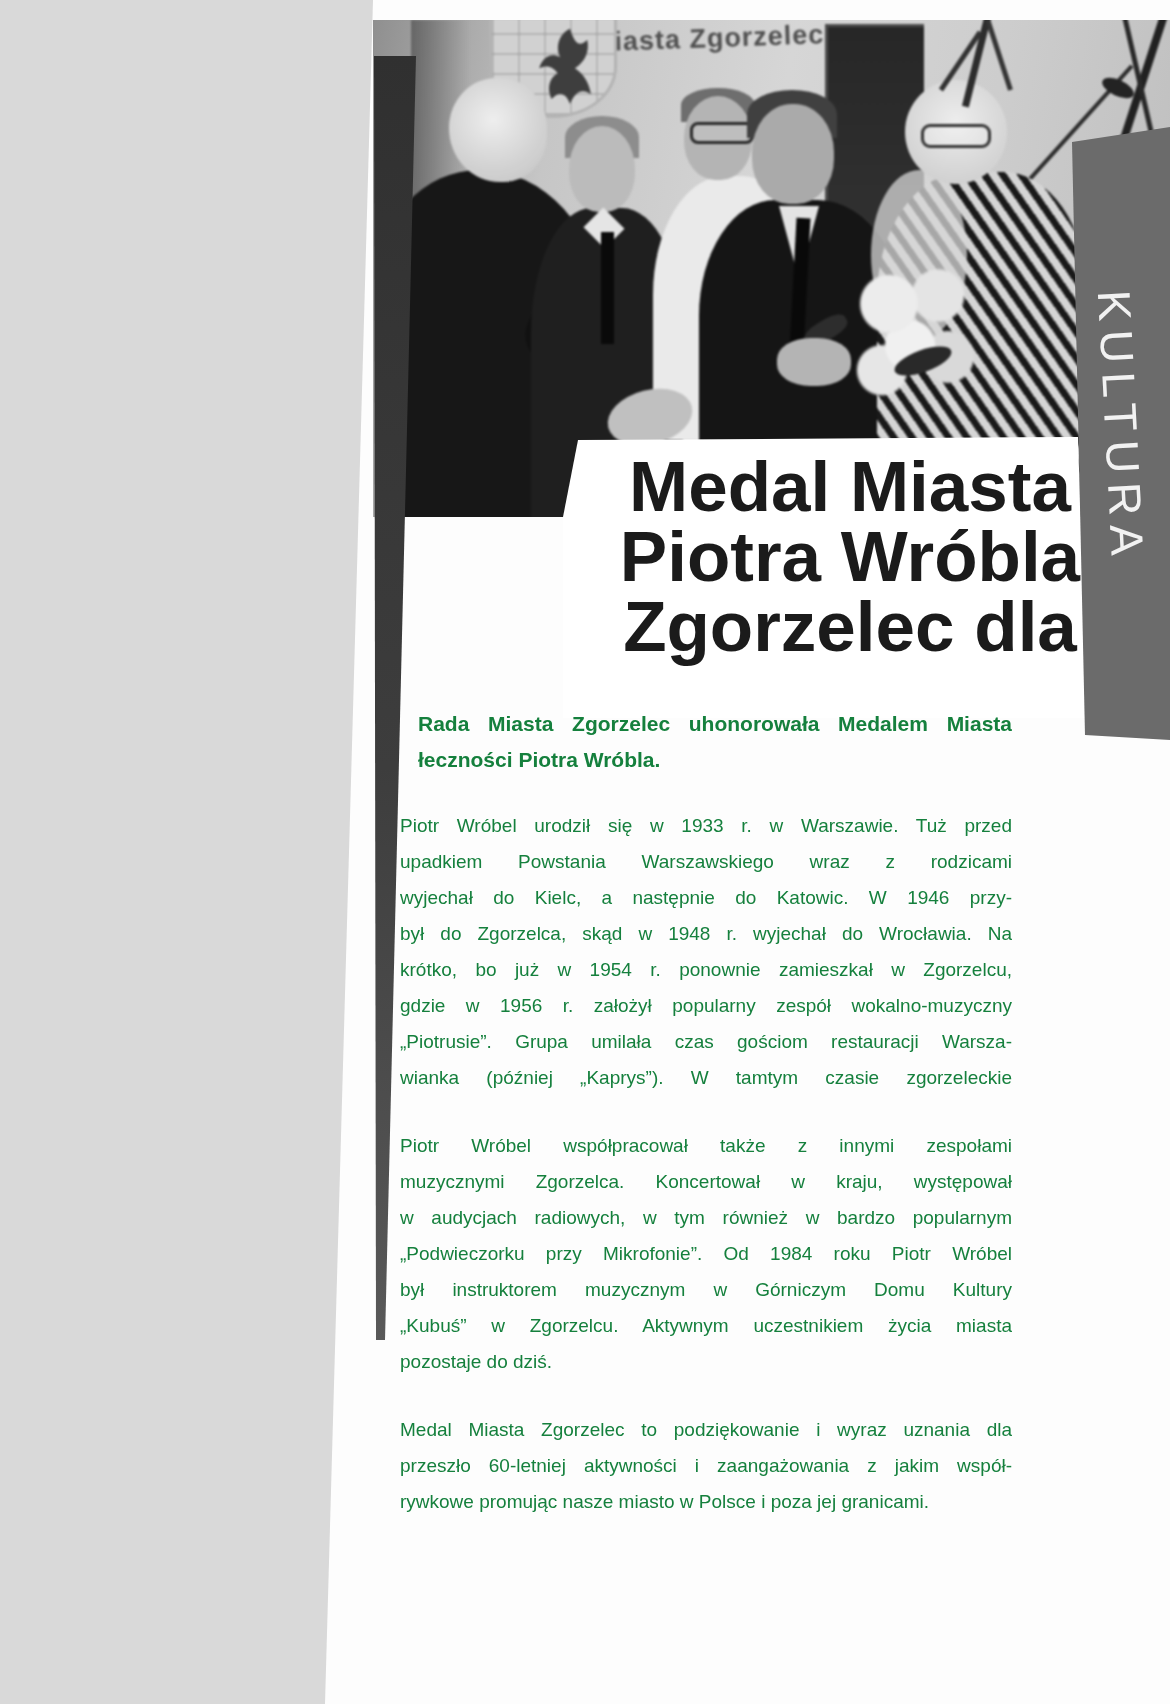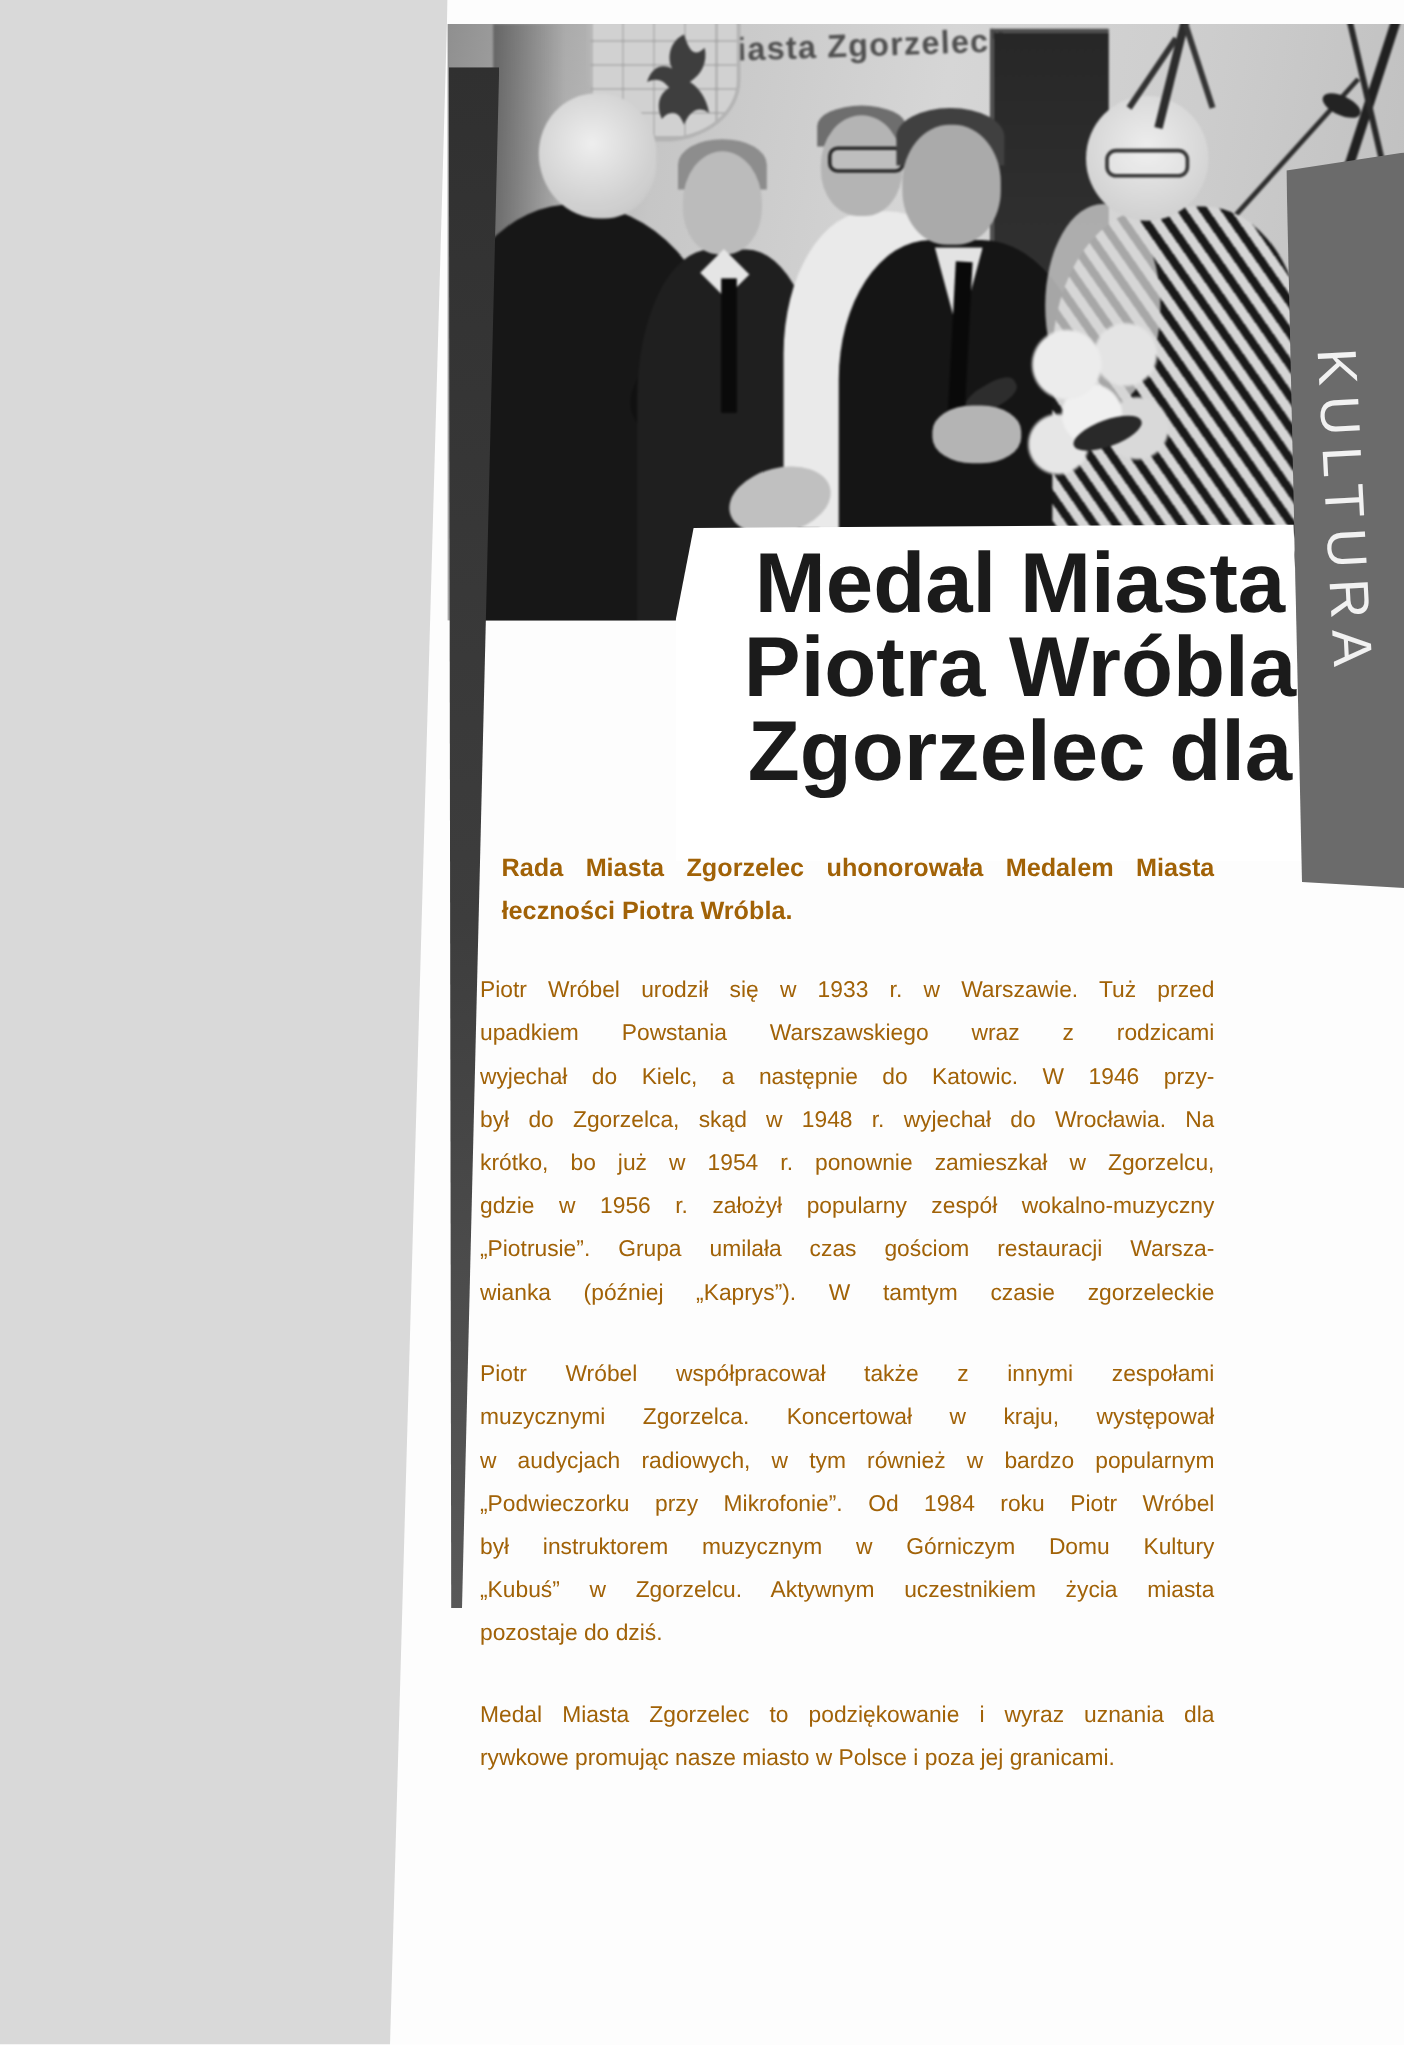--- a/index.html
+++ b/index.html
@@ -83,21 +83,21 @@
   .title{position:absolute;left:600px;top:452px;width:500px;z-index:7;text-align:center;color:#1b1b1b;}
   .title-line{font-size:71px;line-height:70px;font-weight:700;letter-spacing:0px;white-space:nowrap;}
 
   
   .banner{position:absolute;left:1060px;top:120px;width:110px;height:625px;background:#6b6b6b;z-index:8;
     clip-path:polygon(12px 22px,110px 7px,110px 620px,25px 615px);}
   .banner-label{position:absolute;left:1094px;top:290px;z-index:9;writing-mode:vertical-rl;
     color:#f2f2f2;font-size:46px;letter-spacing:9px;font-weight:400;transform:rotate(-3deg);}
 
   
-  .article{position:absolute;left:400px;top:706px;width:612px;z-index:6;color:#a16207;}
+  .article{position:absolute;left:400px;top:706px;width:612px;z-index:6;color:#15803d;}
   .lead{margin:0 0 30px 18px;width:594px;font-weight:bold;font-size:21px;}
   .lead .line{line-height:36px;}
   .para{margin:0 0 32px 0;font-size:19px;}
   .para.last-para{margin-top:4px;}
   .line{line-height:36px;white-space:nowrap;overflow:hidden;text-align:justify;text-align-last:justify;}
   .line.last{text-align-last:left;}
 </style>
 </head>
 <body>
 
@@ -189,18 +189,19 @@
           <div class="line">Piotr Wróbel współpracował także z innymi zespołami</div>
           <div class="line">muzycznymi Zgorzelca. Koncertował w kraju, występował</div>
           <div class="line">w audycjach radiowych, w tym również w bardzo popularnym</div>
           <div class="line">„Podwieczorku przy Mikrofonie”. Od 1984 roku Piotr Wróbel</div>
           <div class="line">był instruktorem muzycznym w Górniczym Domu Kultury</div>
           <div class="line">„Kubuś” w Zgorzelcu. Aktywnym uczestnikiem życia miasta</div>
           <div class="line last">pozostaje do dziś.</div>
         </div>
         <div class="para last-para">
           <div class="line">Medal Miasta Zgorzelec to podziękowanie i wyraz uznania dla</div>
+          <div class="line">przeszło 60-letniej aktywności i zaangażowania z jakim współ-</div>
           <div class="line last">rywkowe promując nasze miasto w Polsce i poza jej granicami.</div>
         </div>
       </div>
   </div>
 
 </div>
 
 </body></html>

